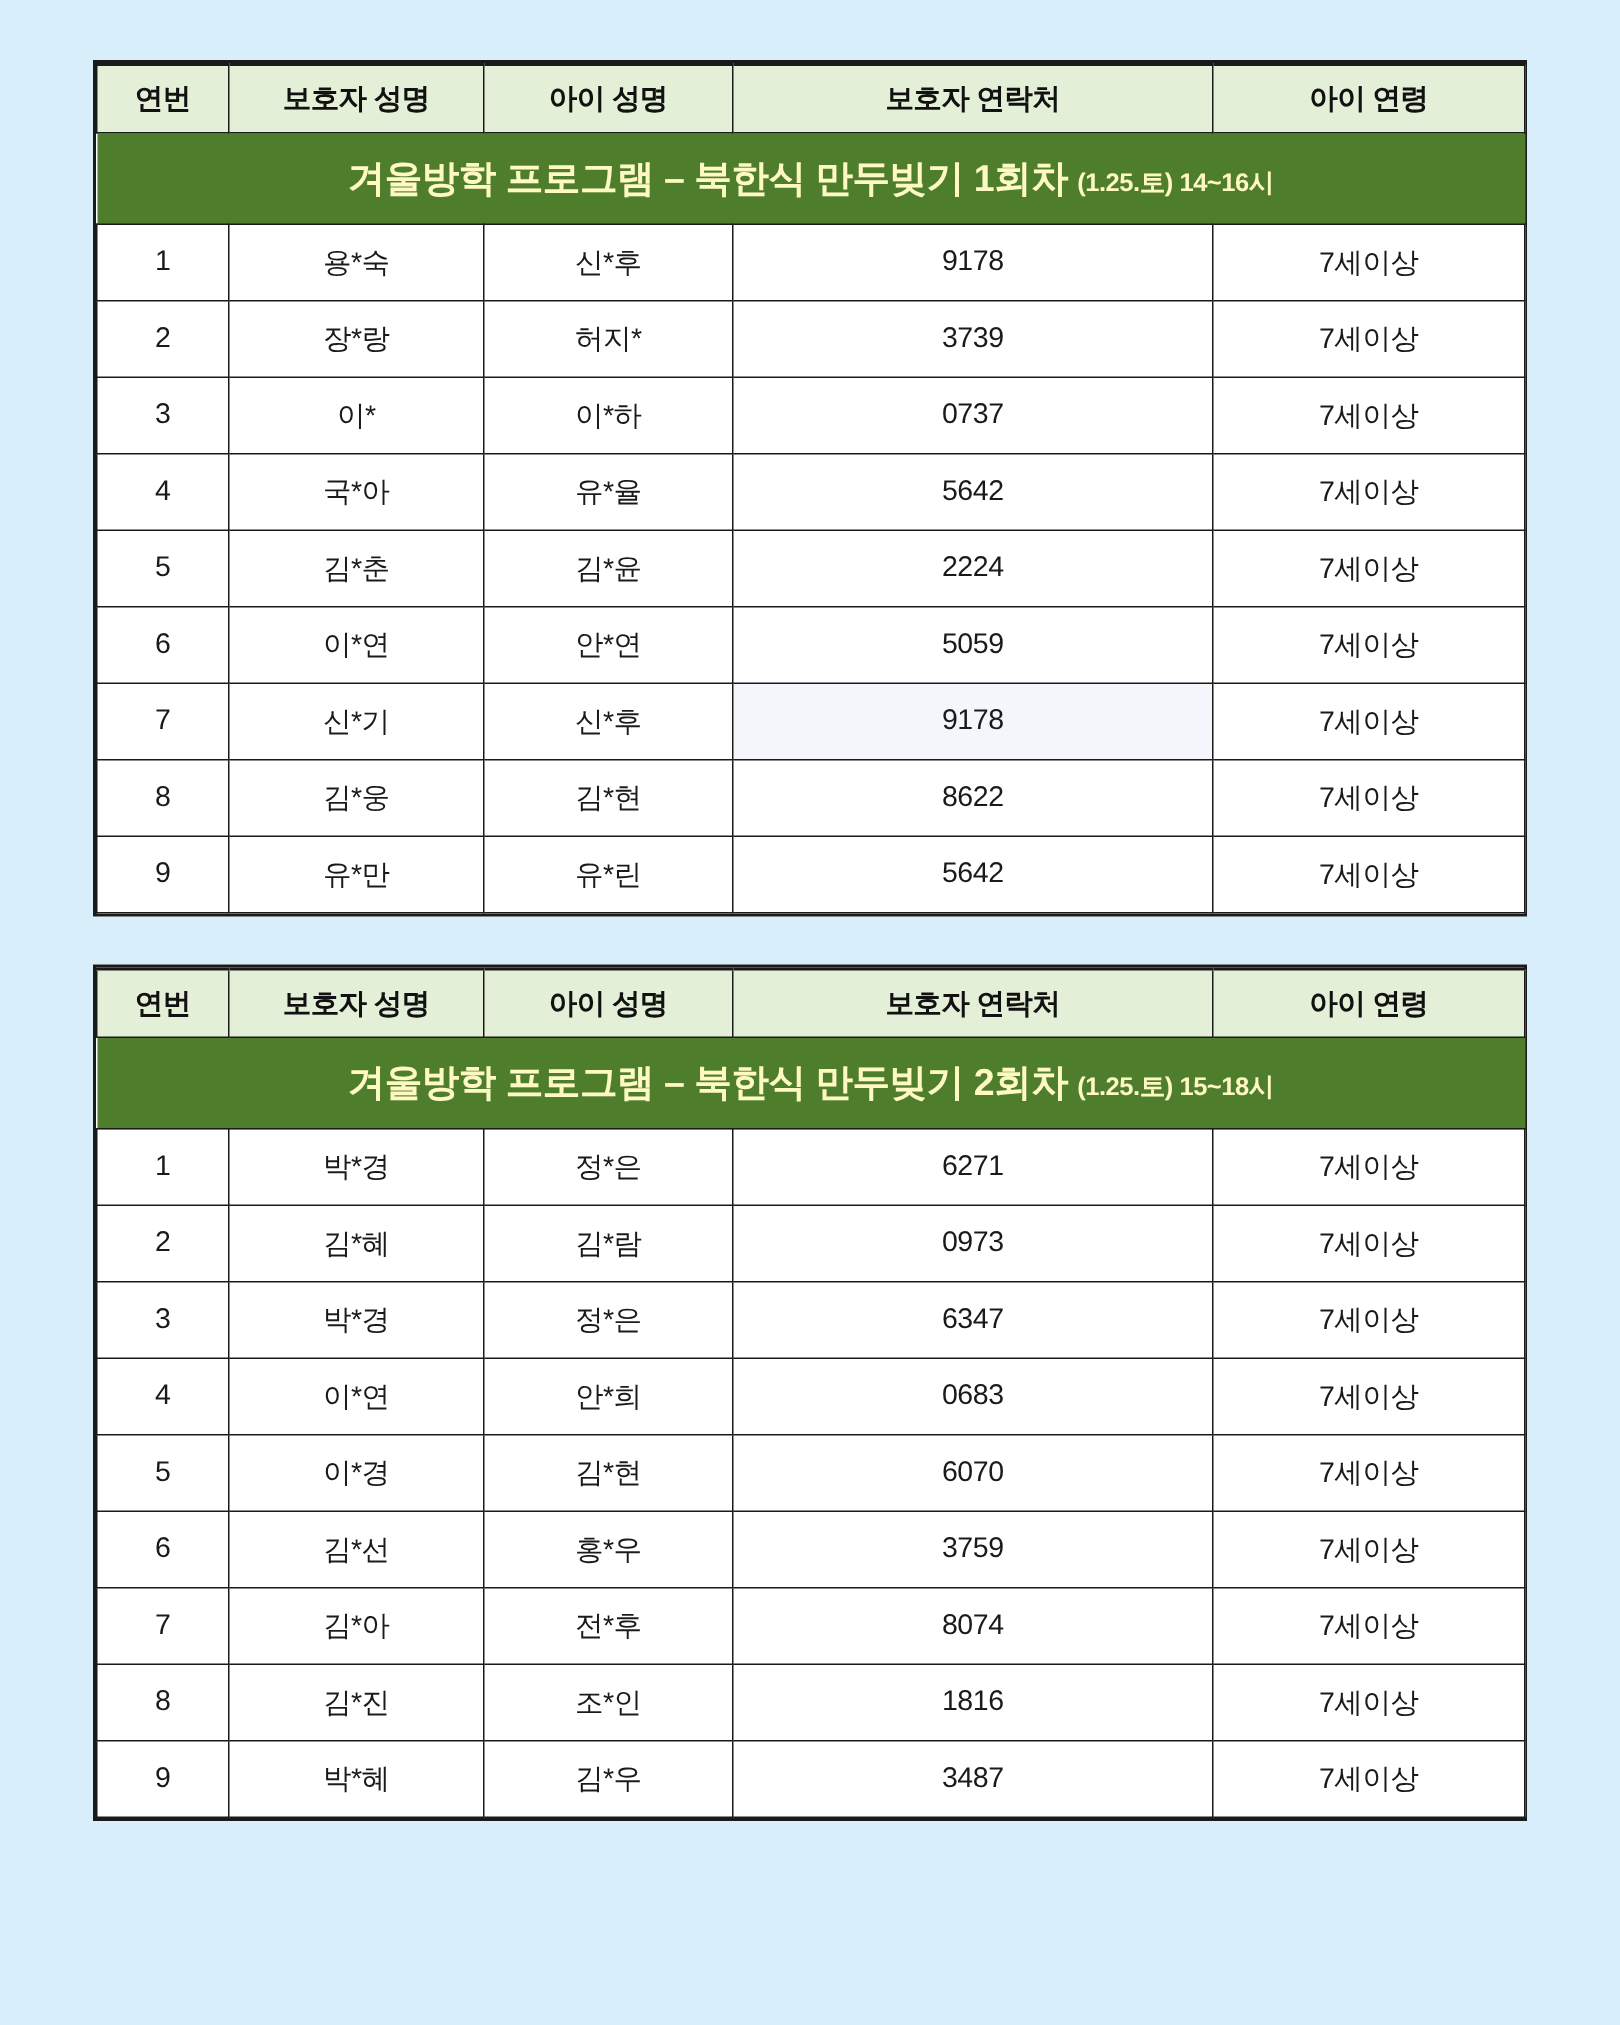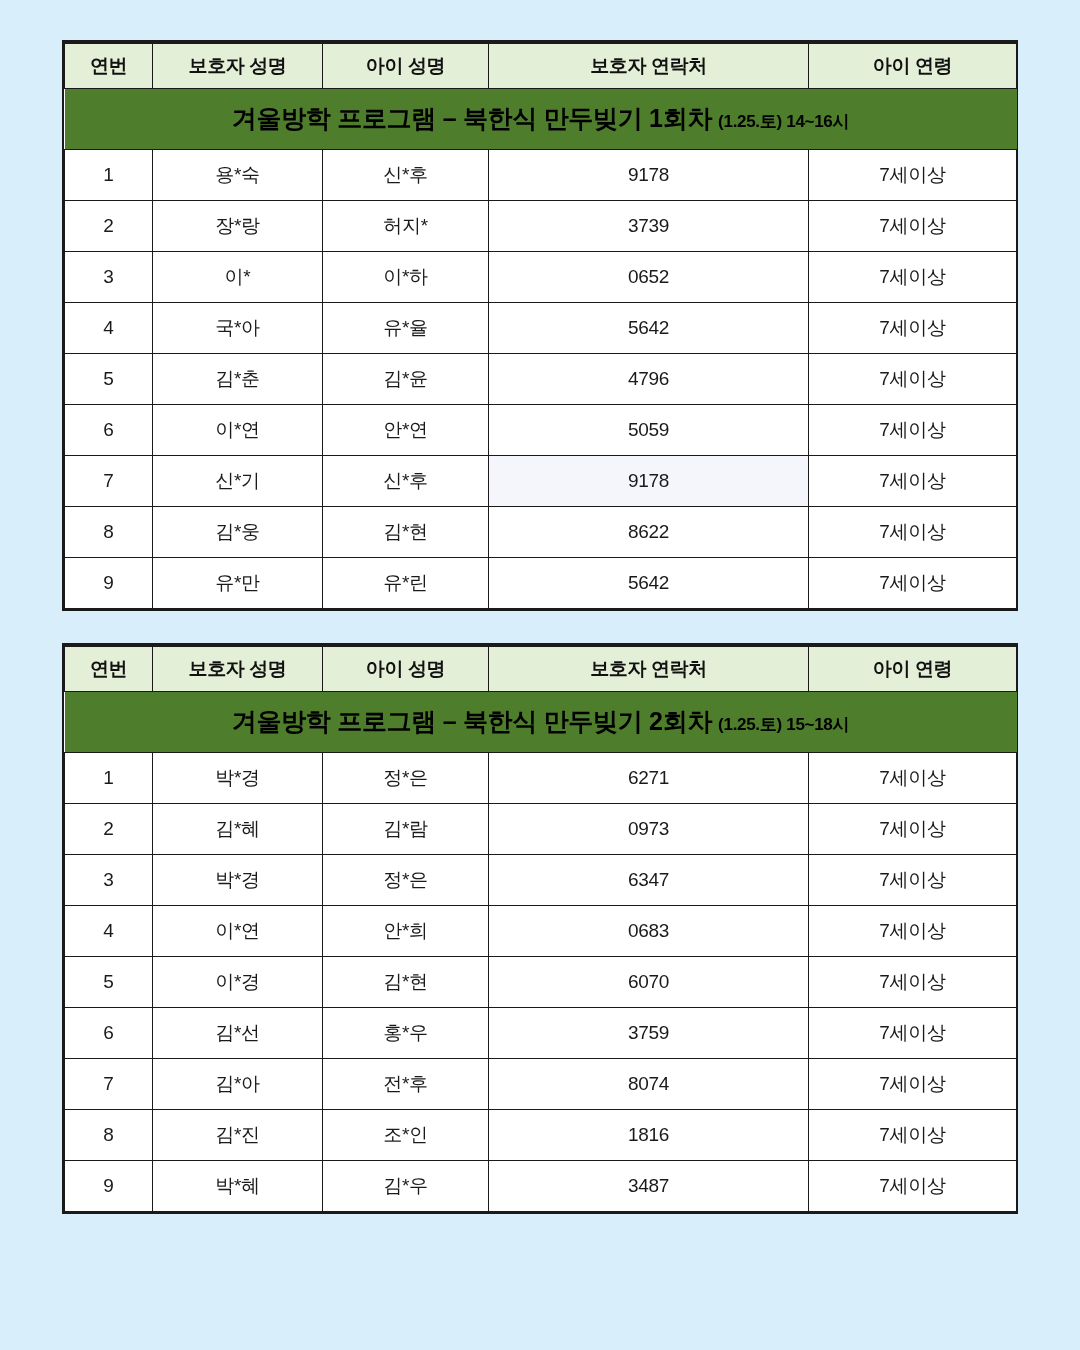--- a/index.html
+++ b/index.html
@@ -28,21 +28,21 @@
     border: 2px solid #1a1a1a;
     box-sizing: border-box;
   }
   table {
     border-collapse: collapse;
     width: 100%;
     table-layout: fixed;
   }
   .title-row td {
     background: #4e7d2c;
-    color: #000000;
+    color: #fef9c3;
     text-align: center;
     padding: 13px 4px 14px 4px;
     border: none;
     white-space: nowrap;
   }
   .title-main {
     font-size: 25px;
     font-weight: bold;
     letter-spacing: -0.3px;
   }
@@ -122,35 +122,35 @@
           <td>2</td>
           <td>장*랑</td>
           <td>허지*</td>
           <td>3739</td>
           <td>7세이상</td>
         </tr>
         <tr>
           <td>3</td>
           <td>이*</td>
           <td>이*하</td>
-          <td>0652</td>
+          <td>0737</td>
           <td>7세이상</td>
         </tr>
         <tr>
           <td>4</td>
           <td>국*아</td>
           <td>유*율</td>
           <td>5642</td>
           <td>7세이상</td>
         </tr>
         <tr>
           <td>5</td>
           <td>김*춘</td>
           <td>김*윤</td>
-          <td>4796</td>
+          <td>2224</td>
           <td>7세이상</td>
         </tr>
         <tr>
           <td>6</td>
           <td>이*연</td>
           <td>안*연</td>
           <td>5059</td>
           <td>7세이상</td>
         </tr>
         <tr>

